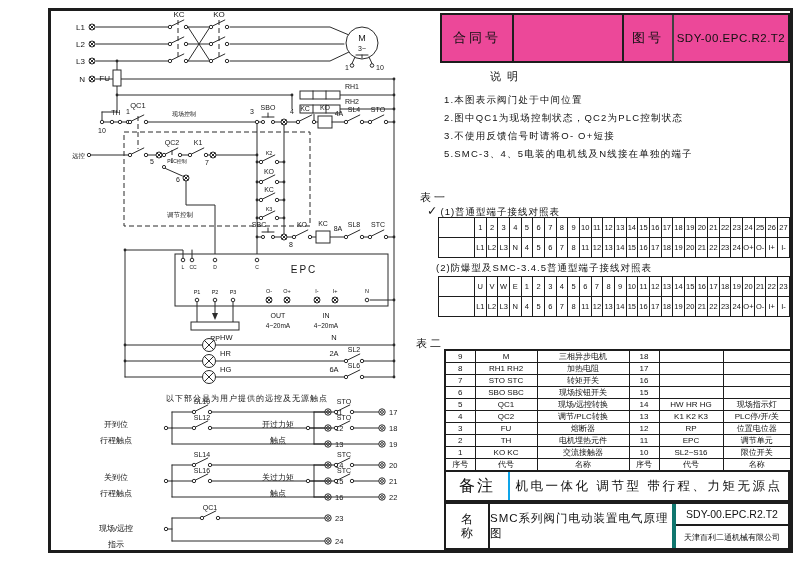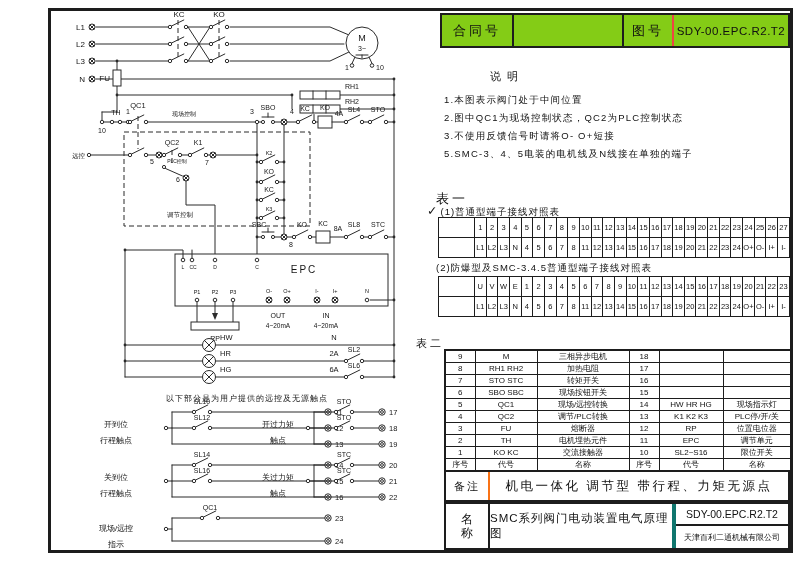--- a/index.html
+++ b/index.html
@@ -13,52 +13,52 @@
   svg .oc{fill:#fff;stroke:#2b2b2b;stroke-width:1;}
   svg .jd{fill:#2b2b2b;stroke:none;}
   svg .box{fill:#fff;stroke:#2b2b2b;stroke-width:1;}
   svg text{text-anchor:middle;fill:#151515;font-family:"Liberation Sans","DejaVu Sans",sans-serif;}
   svg .f5{font-size:5px;} svg .f55{font-size:5.5px;} svg .f6{font-size:6px;}
   svg .f65{font-size:6.5px;} svg .f7{font-size:7px;} svg .f75{font-size:7.5px;}
   svg .f8{font-size:8px;} svg .f9{font-size:9px;} svg .f10{font-size:10px;letter-spacing:2px;}
   svg .as{text-anchor:start;} svg .ae{text-anchor:end;}
 
   .abs{position:absolute;}
-  .titlebox{left:440px;top:13px;width:350px;height:35px;border:2px solid #1d1d1d;
-            display:flex;box-sizing:border-box;background:#84cc16;}
+  .titlebox{left:440px;top:13px;width:350px;height:50px;border:2px solid #1d1d1d;
+            display:flex;box-sizing:border-box;background:#ec4899;}
   .tb-cell{display:flex;align-items:center;justify-content:center;box-sizing:border-box;height:100%;}
   .tb-lab{font-size:13px;letter-spacing:3px;}
   .tb-c1{width:72px;border-right:2px solid #1d1d1d;}
   .tb-c2{flex:1;}
-  .tb-c3{width:52px;border-left:2px solid #1d1d1d;border-right:2px solid #ef4444;margin-left:30px;}
+  .tb-c3{width:52px;border-left:2px solid #1d1d1d;border-right:2px solid #404040;margin-left:30px;}
   .tb-c4{width:114px;font-size:11.5px;letter-spacing:0.5px;}
 
   .notes-title{left:490px;top:69px;font-size:11px;letter-spacing:6px;}
   .notes{left:444px;top:91px;width:336px;font-size:9.5px;line-height:18px;letter-spacing:1.2px;}
   .notes div:nth-child(6){padding-left:9px;}
 
-  .tbl1-label{left:436px;top:190px;font-size:13px;letter-spacing:3px;}
+  .tbl1-label{left:420px;top:190px;font-size:11px;letter-spacing:3px;}
   .chk-title{left:427px;top:203px;font-size:9.5px;letter-spacing:1px;}
   .chk-title .chk{font-size:12.5px;margin-right:2px;}
   .tbl2-title{left:436px;top:262px;font-size:9.5px;letter-spacing:1px;}
   .tbl2-label{left:416px;top:336px;font-size:11px;letter-spacing:3px;}
 
   table{border-collapse:collapse;background:#fff;}
   .termtable{left:438px;width:352px;table-layout:fixed;}
   .termtable td{border:1px solid #1d1d1d;height:19px;text-align:center;
                 font-size:7.5px;padding:0;overflow:hidden;white-space:nowrap;}
   .termtable td.hd{font-size:6px;}
   .comptable{left:444px;top:349px;width:346px;table-layout:fixed;border:2px solid #1d1d1d;}
   .comptable td{border:1px solid #1d1d1d;height:10.6px;text-align:center;font-size:8px;
                 padding:0;overflow:hidden;white-space:nowrap;}
 
   .remarkbox{left:444px;top:470px;width:346px;height:32px;border:2px solid #1d1d1d;
              display:flex;box-sizing:border-box;background:#fff;}
-  .rb-lab{width:44px;border-right:2px solid #f97316;display:flex;align-items:center;
-          justify-content:center;font-size:11px;letter-spacing:2px;box-sizing:border-box;}
+  .rb-lab{width:64px;border-right:2px solid #0ea5e9;display:flex;align-items:center;
+          justify-content:center;font-size:16px;letter-spacing:2px;box-sizing:border-box;}
   .rb-val{flex:1;display:flex;align-items:center;justify-content:center;
           font-size:12.5px;letter-spacing:2.5px;}
 
   .namebox{left:444px;top:502px;width:346px;height:48px;border:2px solid #1d1d1d;
            display:flex;box-sizing:border-box;background:#fff;}
   .nb-lab{width:44px;border-right:2px solid #1d1d1d;display:flex;flex-direction:column;
           align-items:center;justify-content:center;font-size:12px;line-height:14px;
           letter-spacing:0;box-sizing:border-box;}
   .nb-main{flex:1;display:flex;align-items:center;justify-content:center;
            font-size:11.5px;letter-spacing:1px;border-right:4px solid #0f766e;box-sizing:border-box;}

